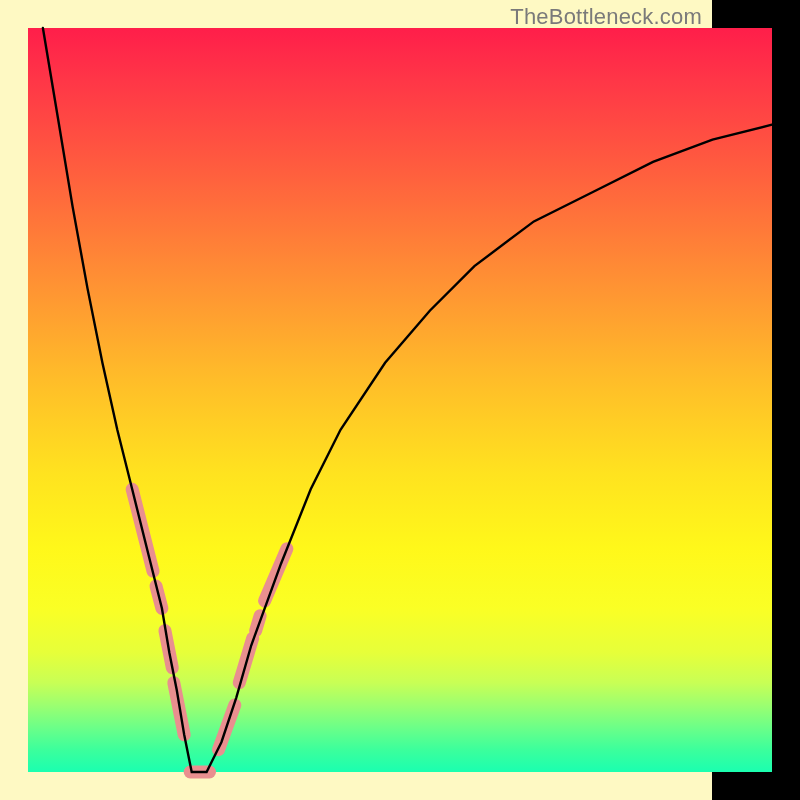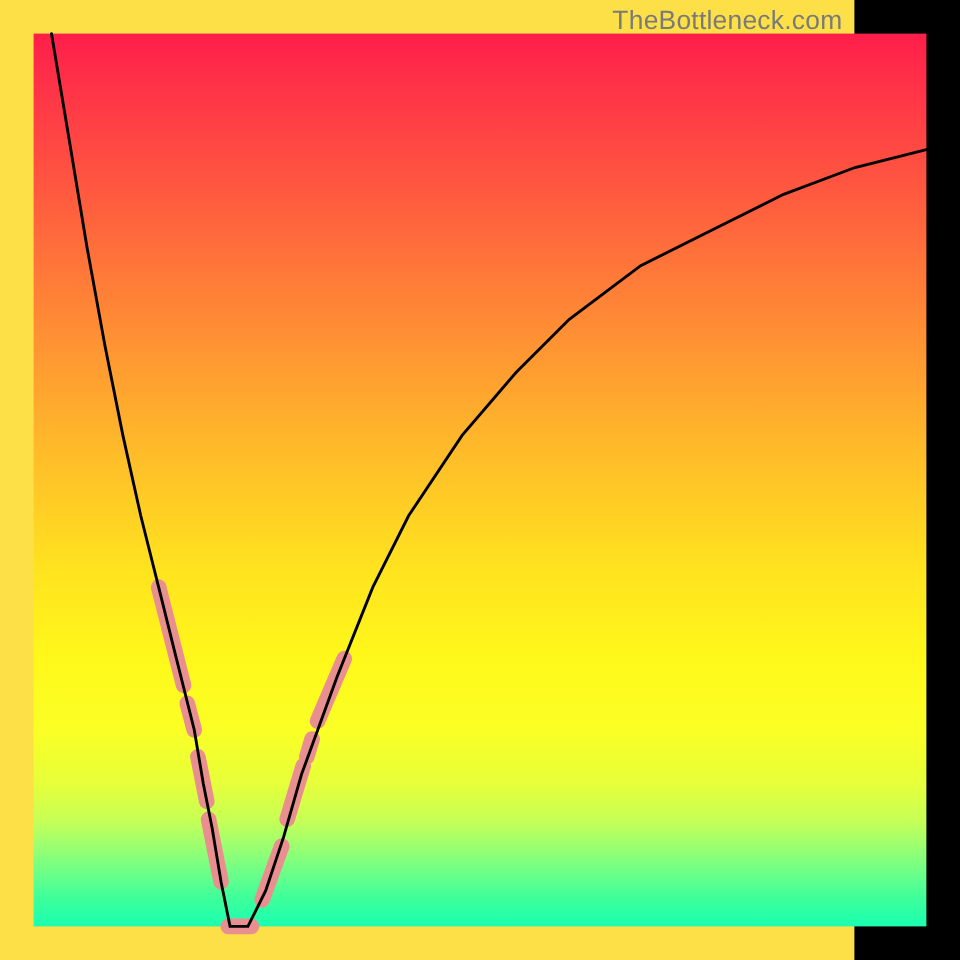--- a/index.html
+++ b/index.html
@@ -10,21 +10,21 @@
     overflow: hidden;
     background: #000;
     font-family: Arial, Helvetica, sans-serif;
   }
   .frame {
     position: absolute;
     top: 0;
     left: 0;
     width: 712px;
     height: 800px;
-    background: #fde047;
+    background: #fef9c3;
   }
   .plot {
     position: absolute;
     top: 28px;
     left: 28px;
     width: 744px;
     height: 744px;
     
     background: linear-gradient(
       to bottom,

